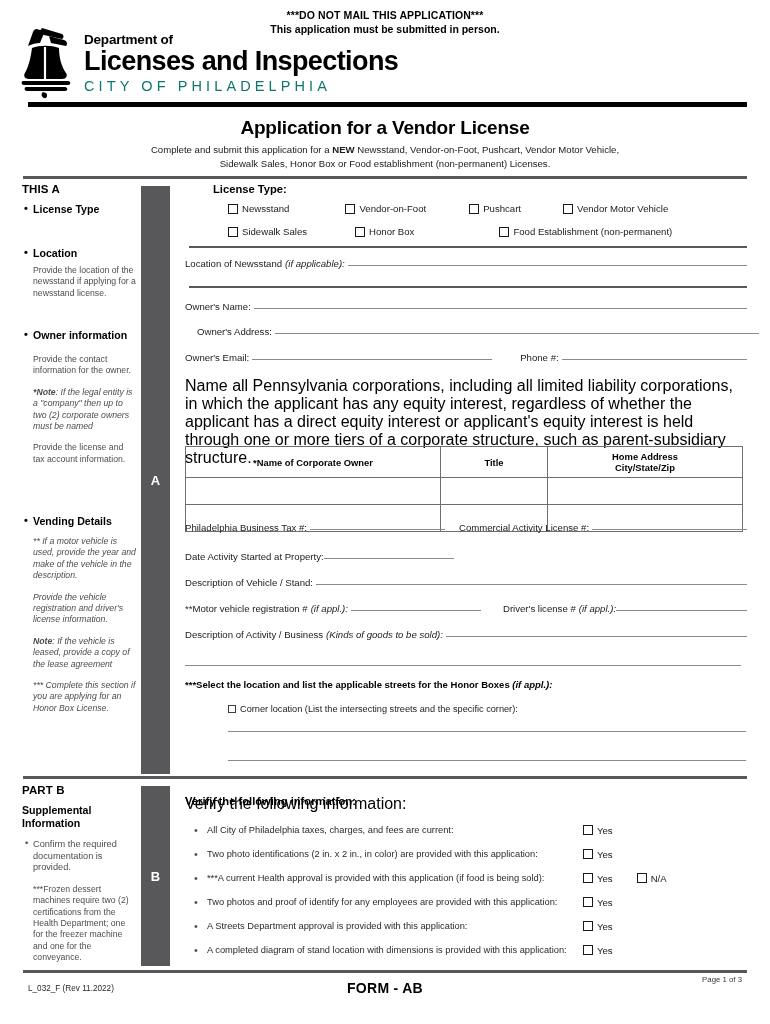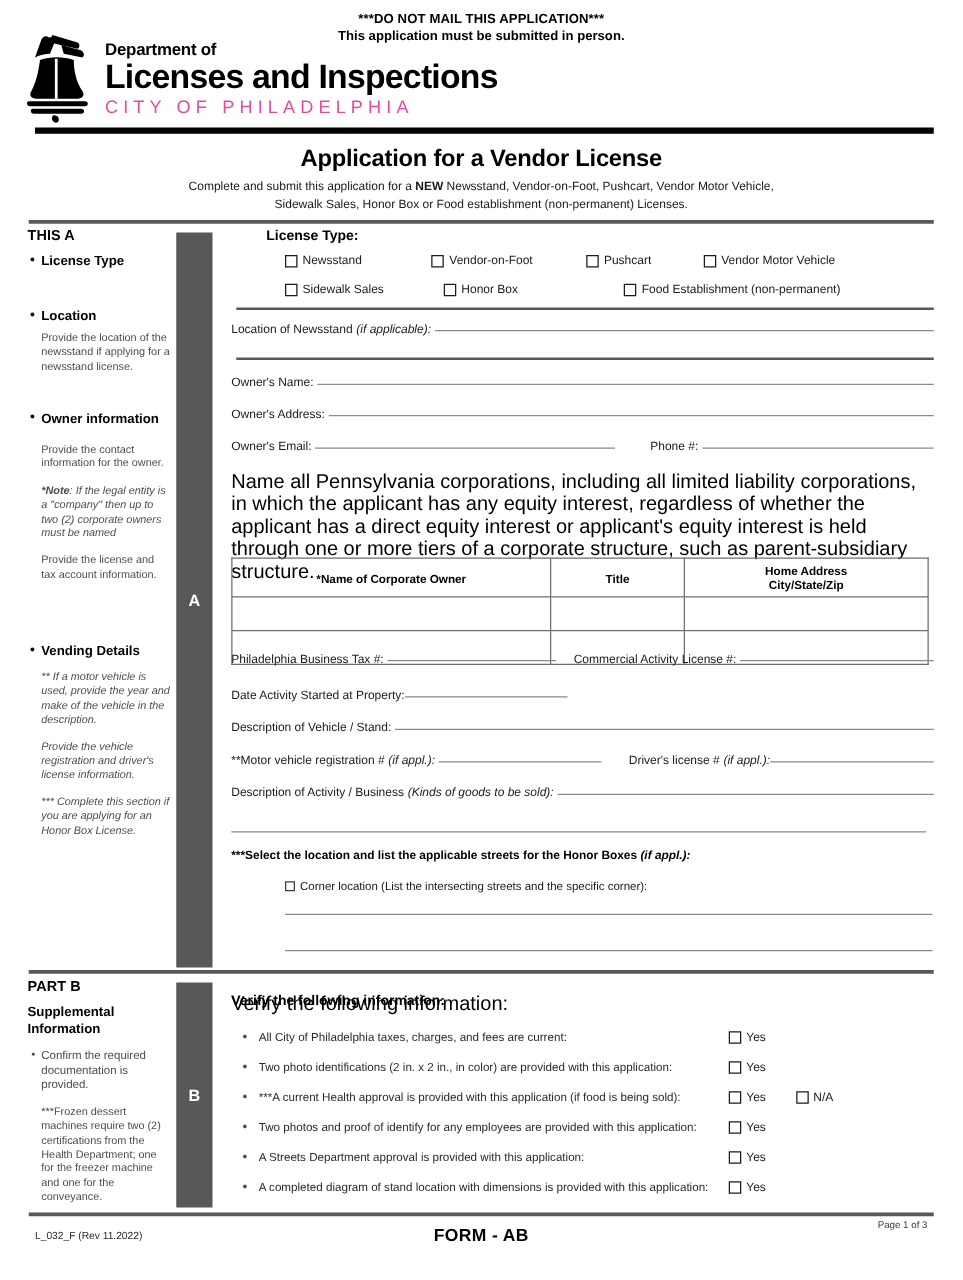--- a/index.html
+++ b/index.html
@@ -64,21 +64,21 @@
   }
   .brand-main {
     font-size: 27px;
     font-weight: bold;
     letter-spacing: -.6px;
     line-height: 31px;
     margin-top: -1px;
   }
   .brand-city {
     font-size: 14.5px;
-    color: #ec4899;
+    color: #0f766e;
     letter-spacing: 4.1px;
     line-height: 17px;
     margin-top: 1px;
     font-weight: normal;
   }
 
   .rule-thick {
     position: absolute;
     left: 28px;
     right: 23px;
@@ -376,20 +376,21 @@
     <div class="lc-head bullet">Owner information</div>
     <div class="lc-body-plain" style="margin-top:12px;">Provide the contact information for the owner.</div>
     <div class="lc-body ital" style="margin-top:10px;"><b>*Note</b><span>: If the legal entity is a "company" then up to two (2) corporate owners must be named</span></div>
     <div class="lc-body-plain" style="margin-top:10px;">Provide the license and tax account information.</div>
   </div>
 
   <div class="leftcol" style="top:514px;">
     <div class="lc-head bullet">Vending Details</div>
     <div class="lc-body ital" style="margin-top:8px;">** If a motor vehicle is used, provide the year and make of the vehicle in the description.</div>
     <div class="lc-body ital" style="margin-top:10px;">Provide the vehicle registration and driver's license information.</div>
+    <div class="lc-body ital" style="margin-top:10px;"><b>Note</b><span>: If the vehicle is leased, provide a copy of the lease agreement</span></div>
     <div class="lc-body ital" style="margin-top:10px;">*** Complete this section if you are applying for an Honor Box License.</div>
   </div>
 
   <div class="formcol" style="top:183px;padding-left:28px;">
     <div class="sec-title">License Type:</div>
   </div>
 
   <div class="formcol" style="top:203px; left:228px; width:540px;">
     <div class="cbrow">
       <span class="cb"></span>
@@ -435,21 +436,21 @@
     <div class="underline-only" style="background:#58585a;height:2px;border:0;"></div>
   </div>
 
   <div class="formcol" style="top:301px;">
     <div class="fld">
       <span>Owner's Name:</span>
       <span class="line"></span>
     </div>
   </div>
 
-  <div class="formcol" style="top:326px;">
+  <div class="formcol" style="top:326px;margin-left:12px;">
     <div class="fld">
       <span>Owner's Address:</span>
       <span class="line"></span>
     </div>
   </div>
 
   <div class="formcol" style="top:352px;">
     <div class="fld">
       <span>Owner's Email:</span>
       <span class="line" style="flex:0 0 240px;"></span>

